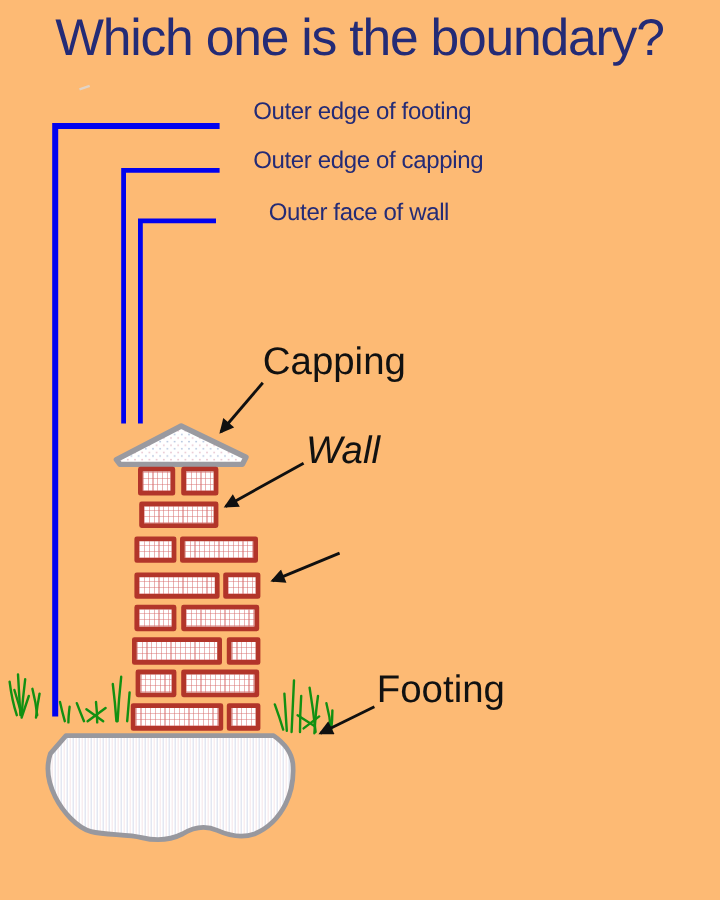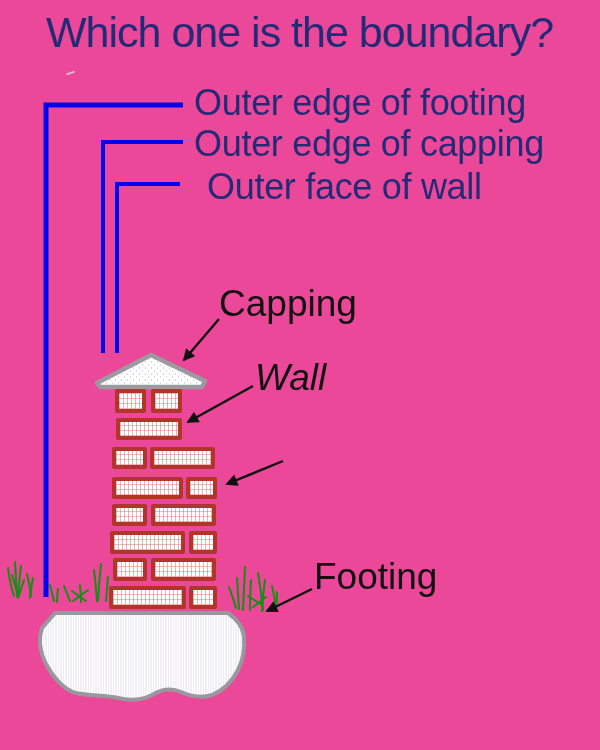--- a/index.html
+++ b/index.html
@@ -1,34 +1,34 @@
 <!DOCTYPE html>
 <html><head>
 <meta charset="utf-8">
 <style>
   html,body{margin:0;padding:0;background:#ffffff;}
   .stage{
-    position:relative;width:600px;height:750px;background:#ec4899;overflow:hidden;
+    position:relative;width:600px;height:750px;background:#fdba74;overflow:hidden;
     font-family:"Liberation Sans",sans-serif;
   }
   .stage svg{position:absolute;left:0;top:0;}
   .title{
     position:absolute;left:46px;top:7px;width:520px;
     font-size:43px;line-height:1.2;letter-spacing:-1px;white-space:nowrap;
     color:#242b76;
   }
   .opt-label{
-    position:absolute;left:194px;font-size:36px;line-height:1.2;
+    position:absolute;left:211px;font-size:20px;line-height:1.2;
     letter-spacing:-0.3px;white-space:nowrap;color:#242b76;
   }
   .opt-footing{top:81px;}
   .opt-capping{top:122px;}
   .opt-wall{top:165px;margin-left:13px;}
   .part-label{
-    position:absolute;font-size:37px;line-height:1.2;white-space:nowrap;color:#111111;
+    position:absolute;font-size:32px;line-height:1.2;white-space:nowrap;color:#111111;
   }
   .pl-capping{left:219px;top:282px;}
   .pl-wall{left:255px;top:356px;font-style:italic;}
   .pl-pier{left:287px;top:428px;}
   .pl-footing{left:314px;top:555px;}
   .brick{
     position:absolute;box-sizing:border-box;
     border:4px solid #b2352a;border-radius:2px;
     background-color:#ffffff;
     background-image:

